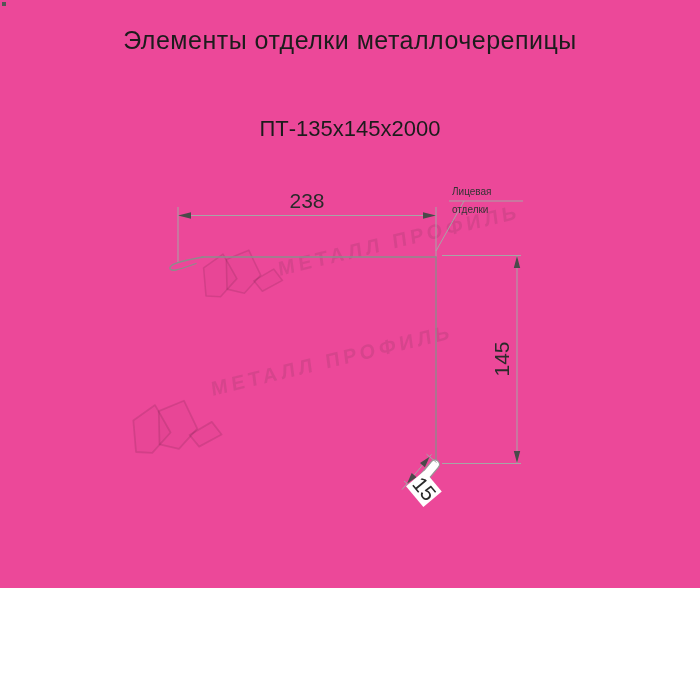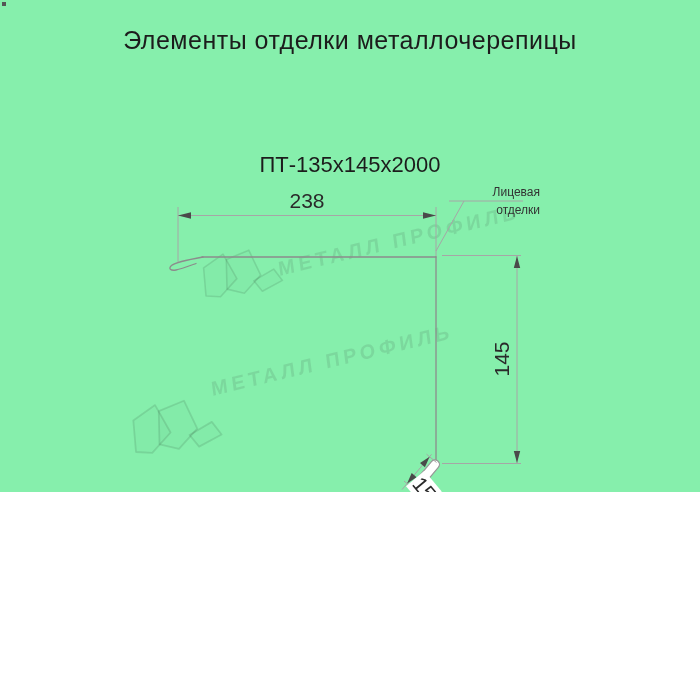--- a/index.html
+++ b/index.html
@@ -1,35 +1,35 @@
 <!DOCTYPE html>
 <html><head>
 <meta charset="utf-8">
 <style>
   html,body{margin:0;padding:0;background:#fff;}
   .page{
-    position:relative;width:700px;height:492px;background:#86efac;
+    position:relative;width:700px;height:588px;background:#ec4899;
     font-family:"Liberation Sans",sans-serif;color:#1a1a1a;overflow:hidden;
   }
   .abs{position:absolute;}
   .center-text{text-align:center;left:0;width:700px;}
   .title{top:26px;font-size:25px;letter-spacing:0.5px;color:#1c1c1c;}
   .subtitle{top:87px;font-size:21px;color:#1c1c1c;}
-  .product-code{top:116px;font-size:22px;color:#1c1c1c;margin-top:36px;}
+  .product-code{top:116px;font-size:22px;color:#1c1c1c;}
   svg.drawing{position:absolute;left:0;top:0;}
   .xline{stroke:#a6a6a6;stroke-width:1;fill:none;}
   .profile{stroke:#8c8c8c;stroke-width:1.3;fill:none;stroke-linecap:round;}
   .hem{fill:#ffffff;stroke:#979797;stroke-width:1.2;}
   .arrow{fill:#4a4a4a;stroke:none;}
   .wm-shape{stroke:rgba(0,0,0,0.10);stroke-width:1.6;fill:rgba(0,0,0,0.015);stroke-linejoin:round;}
   .dim{font-size:21px;color:#2a2a2a;white-space:nowrap;}
   .dim-135{left:307px;top:201px;transform:translate(-50%,-50%);}
   .dim-145{left:502px;top:359px;transform:translate(-50%,-50%) rotate(-90deg);}
   .dim-15{left:424px;top:489px;transform:translate(-50%,-50%) rotate(50deg);background:#fff;padding:0 2px;}
-  .face-side{left:464px;top:183px;width:76px;text-align:right;font-size:12px;line-height:18px;color:#333;}
+  .face-side{left:452px;top:183px;width:76px;text-align:left;font-size:10px;line-height:18px;color:#333;}
   .watermark-text{
     font-size:20px;font-weight:bold;letter-spacing:4px;white-space:nowrap;
     color:rgba(40,40,40,0.115);transform-origin:0 0;
   }
   .wm-upper{left:277px;top:258px;transform:rotate(-13.5deg) skewX(-6deg);}
   .wm-lower{left:210px;top:378px;transform:rotate(-13.5deg) skewX(-6deg);}
   .footer{left:18px;top:644px;font-size:13px;line-height:18px;color:#1f1f1f;}
   .corner-dot{left:2px;top:2px;width:4px;height:4px;background:#555;}
 </style>
 </head>

